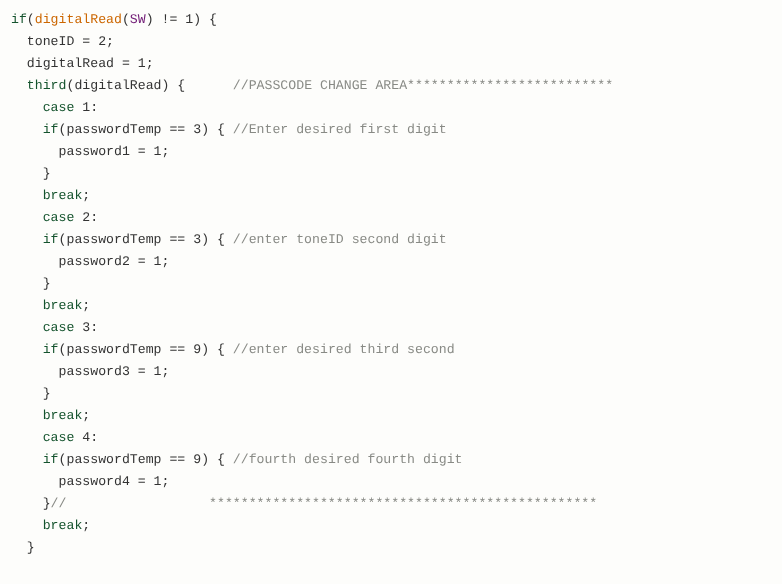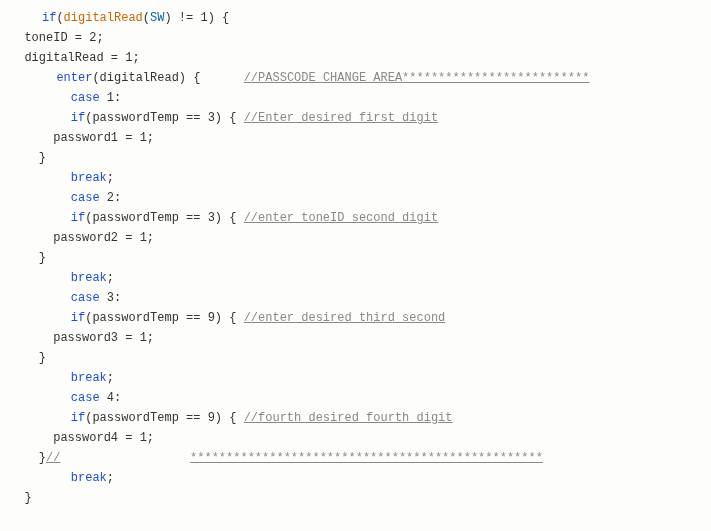--- a/index.html
+++ b/index.html
@@ -12,35 +12,35 @@
   }
   pre.code {
     margin: 0;
     padding: 8px 10px;
     font-family: "Courier New", Courier, monospace;
     font-size: 12px;
     line-height: 20px;
     white-space: pre;
     color: #333;
   }
-  .kw   { color: #1d4ed8; margin-left: 32px; }   
+  .kw   { color: #14532d; }   
   .func { color: #cc6600; }   
-  .const{ color: #0369a1; }   
+  .const{ color: #701a75; }   
   .num  { color: #333; }
   .op   { color: #333; }
-  .cmt  { color: #888a85; text-decoration: underline; }
+  .cmt  { color: #888a85; }
   .id   { color: #333; }
 </style>
 </head>
 <body>
 
 <pre class="code"><span><span class="kw">if</span><span class="op">(</span><span class="func">digitalRead</span><span class="op">(</span><span class="const">SW</span><span class="op">) != </span><span class="num">1</span><span class="op">) {</span></span>
 <span><span>  </span><span class="id">toneID = </span><span class="num">2</span><span>;</span></span>
 <span><span>  </span><span class="id">digitalRead = </span><span class="num">1</span><span>;</span></span>
-<span><span>  </span><span class="kw">enter</span><span class="op">(digitalRead) {</span><span>      </span><span class="cmt">//PASSCODE CHANGE AREA**************************</span></span>
+<span><span>  </span><span class="kw">third</span><span class="op">(digitalRead) {</span><span>      </span><span class="cmt">//PASSCODE CHANGE AREA**************************</span></span>
 <span><span>    </span><span class="kw">case</span><span> </span><span class="num">1</span><span>:</span></span>
 <span><span>    </span><span class="kw">if</span><span class="op">(passwordTemp == </span><span class="num">3</span><span class="op">) { </span><span class="cmt">//Enter desired first digit</span></span>
 <span><span>      </span><span class="id">password1 = </span><span class="num">1</span><span>;</span></span>
 <span><span>    </span><span>}</span></span>
 <span><span>    </span><span class="kw">break</span><span>;</span></span>
 <span><span>    </span><span class="kw">case</span><span> </span><span class="num">2</span><span>:</span></span>
 <span><span>    </span><span class="kw">if</span><span class="op">(passwordTemp == </span><span class="num">3</span><span class="op">) { </span><span class="cmt">//enter toneID second digit</span></span>
 <span><span>      </span><span class="id">password2 = </span><span class="num">1</span><span>;</span></span>
 <span><span>    </span><span>}</span></span>
 <span><span>    </span><span class="kw">break</span><span>;</span></span>

